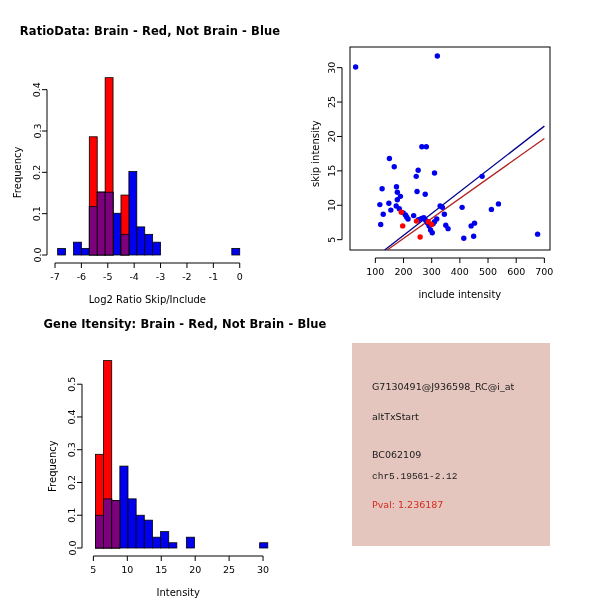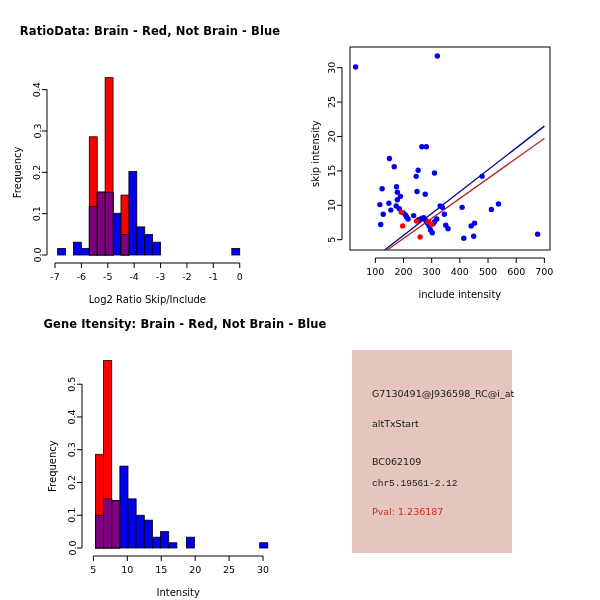--- a/index.html
+++ b/index.html
@@ -38,22 +38,22 @@
     white-space: nowrap;
   }
   .svg-canvas {
     position: absolute;
     left: 0;
     top: 0;
   }
   .info-box {
     position: absolute;
     left: 52px;
-    top: 50px;
-    width: 160px;
+    top: 43px;
+    width: 198px;
     height: 203px;
     background: #e5c6bf;
   }
   .info-line {
     position: absolute;
     left: 20px;
     font-size: 9.5px;
     color: #1a1a1a;
     font-family: "DejaVu Sans", sans-serif;
     white-space: nowrap;

